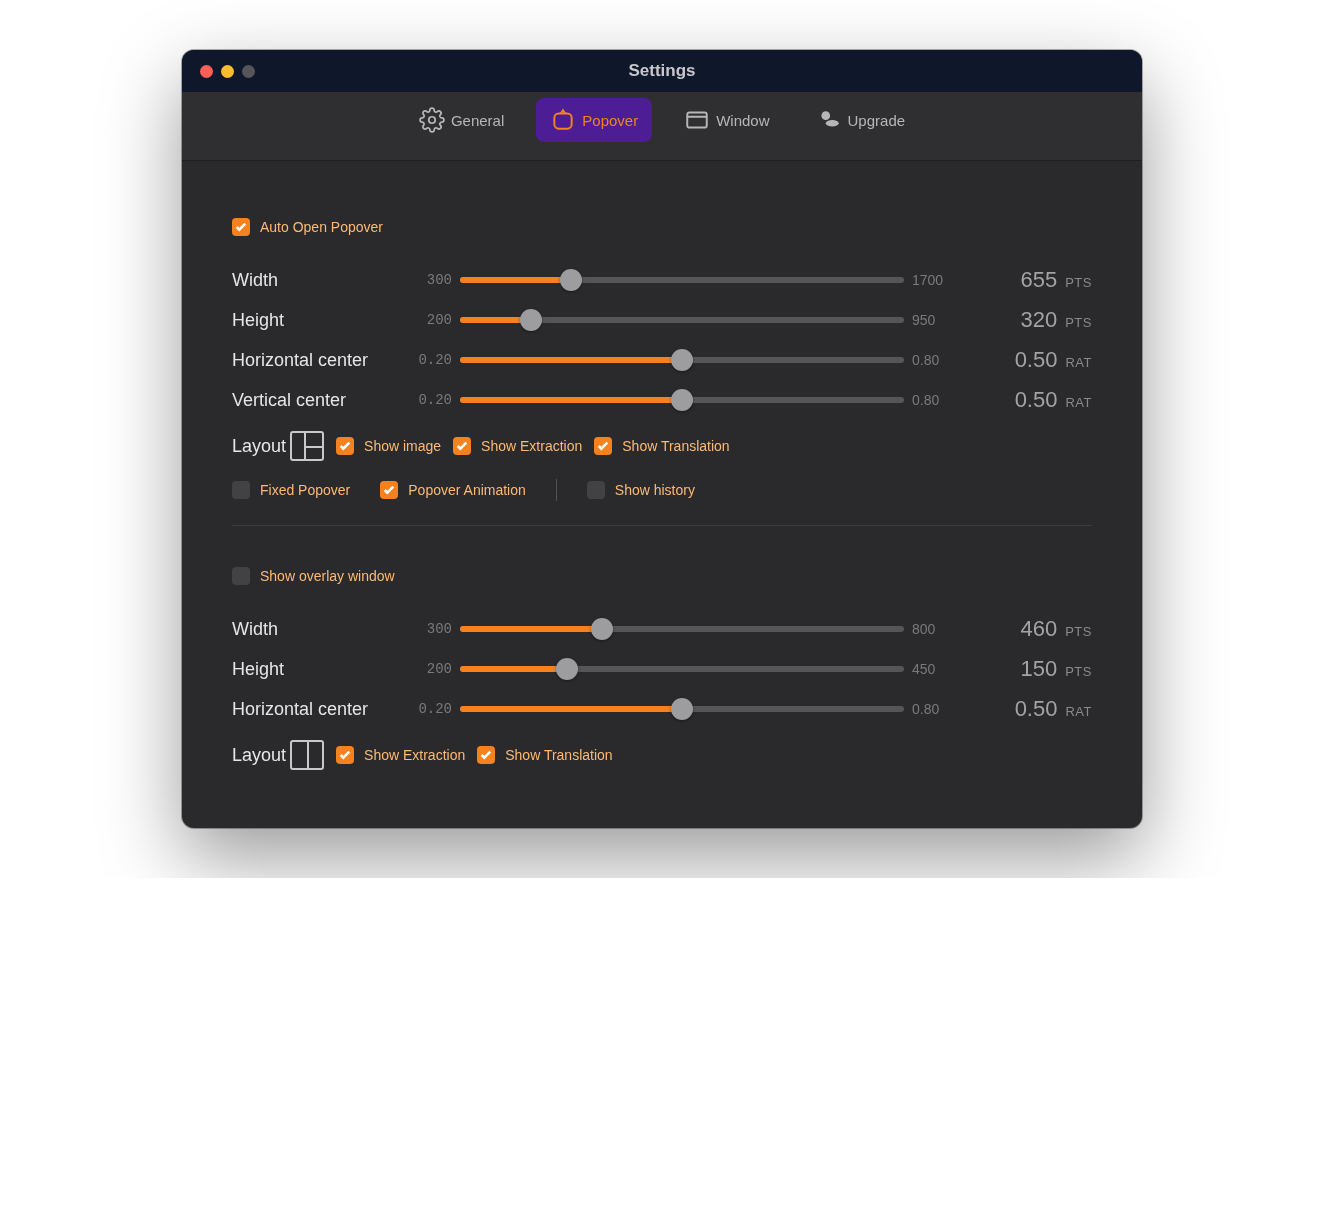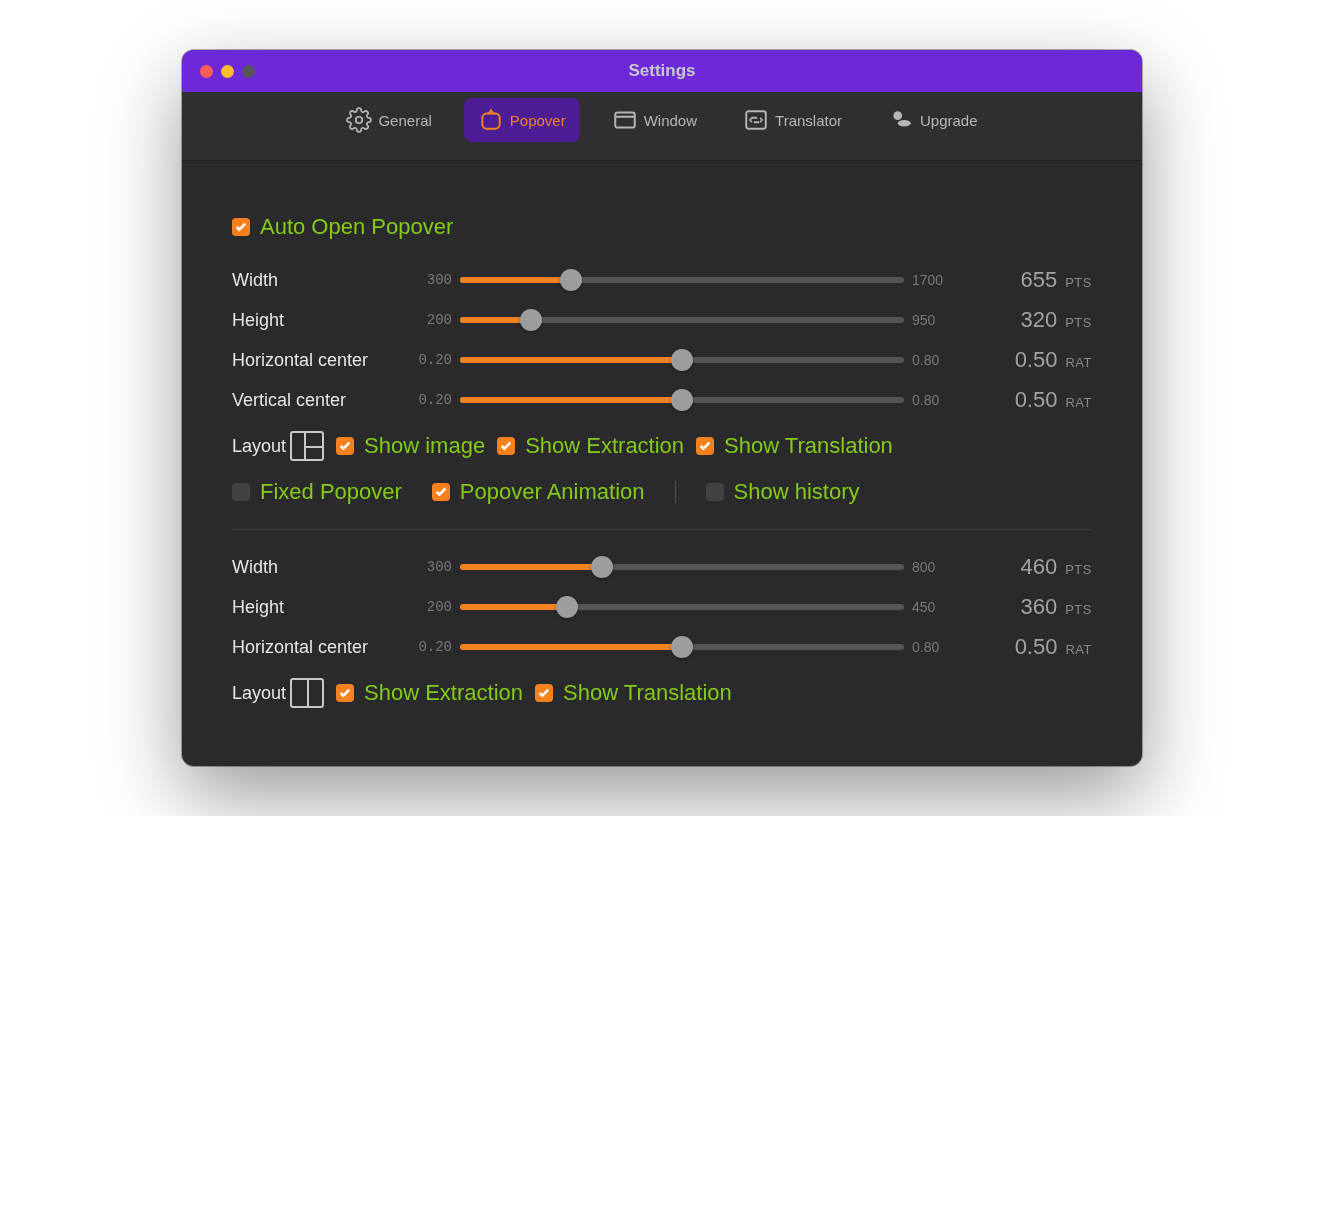--- a/index.html
+++ b/index.html
@@ -14,21 +14,21 @@
   .window {
     width: 960px;
     background: #2a2a2c;
     border-radius: 12px;
     overflow: hidden;
     box-shadow: 0 30px 80px rgba(0,0,0,0.4), 0 0 0 1px rgba(0,0,0,0.3);
     color: #ddd;
   }
   .titlebar {
     height: 42px;
-    background: #6d28d9;
+    background: #0f172a;
     display: flex;
     align-items: center;
     position: relative;
   }
   .traffic-lights {
     display: flex;
     gap: 8px;
     padding-left: 18px;
   }
   .tl {
@@ -98,21 +98,21 @@
     height: 18px;
     border-radius: 4px;
     display: flex;
     align-items: center;
     justify-content: center;
     flex: none;
   }
   .chkbox.on { background: #f5821f; }
   .chkbox.off { background: #424244; }
   .chkbox svg { width: 12px; height: 12px; stroke: #fff; stroke-width: 3; fill: none; }
-  .chk-label { font-size: 22px; color: #84cc16; }
+  .chk-label { font-size: 14px; color: #fdba74; }
   .slider-row {
     display: flex;
     align-items: center;
     margin: 14px 0;
   }
   .slider-name {
     width: 170px;
     flex: none;
     font-size: 18px;
     color: #e6e6e8;
@@ -271,30 +271,20 @@
       <div class="ico">
         <svg viewBox="0 0 24 24" fill="none" stroke="currentColor" stroke-width="1.8">
             <rect x="3" y="5" width="18" height="14" rx="2"></rect>
             <line x1="3" y1="9" x2="21" y2="9"></line>
           </svg>
       </div>
       <span>Window</span>
     </div>
     <div class="tool">
       <div class="ico">
-        <svg viewBox="0 0 24 24" fill="none" stroke="currentColor" stroke-width="1.8">
-            <rect x="3" y="4" width="18" height="16" rx="2"></rect>
-            <path d="M8 10 h5 M15 14 h-5"></path>
-            <path d="M8 10 l-1.5 2 L8 14 M16 10 l1.5 2 L16 14" stroke-width="1.5"></path>
-          </svg>
-      </div>
-      <span>Translator</span>
-    </div>
-    <div class="tool">
-      <div class="ico">
         <svg viewBox="0 0 24 24" fill="currentColor">
             <circle cx="9" cy="8" r="4"></circle>
             <ellipse cx="15" cy="15" rx="6" ry="3"></ellipse>
           </svg>
       </div>
       <span>Upgrade</span>
     </div>
   </div>
 
   <div class="content">
@@ -410,20 +400,26 @@
       </div>
       <div class="divider"></div>
       <div class="chk">
         <div class="chkbox off"></div>
         <span class="chk-label">Show history</span>
       </div>
     </div>
 
     <hr class="sep">
 
+    <div class="row">
+      <div class="chk">
+        <div class="chkbox off"></div>
+        <span class="chk-label">Show overlay window</span>
+      </div>
+    </div>
 
     <div class="slider-row">
       <div class="slider-name">Width</div>
       <div class="slider-min">300</div>
       <div class="track">
           <div class="fill" style="width:32%"></div>
           <div class="thumb" style="left:32%"></div>
         </div>
       <div class="slider-max">800</div>
       <div class="value-cell">
@@ -434,21 +430,21 @@
 
     <div class="slider-row">
       <div class="slider-name">Height</div>
       <div class="slider-min">200</div>
       <div class="track">
           <div class="fill" style="width:24%"></div>
           <div class="thumb" style="left:24%"></div>
         </div>
       <div class="slider-max">450</div>
       <div class="value-cell">
-          <span class="value-num">360</span>
+          <span class="value-num">150</span>
           <span class="value-unit">PTS</span>
         </div>
     </div>
 
     <div class="slider-row">
       <div class="slider-name">Horizontal center</div>
       <div class="slider-min">0.20</div>
       <div class="track">
           <div class="fill" style="width:50%"></div>
           <div class="thumb" style="left:50%"></div>

